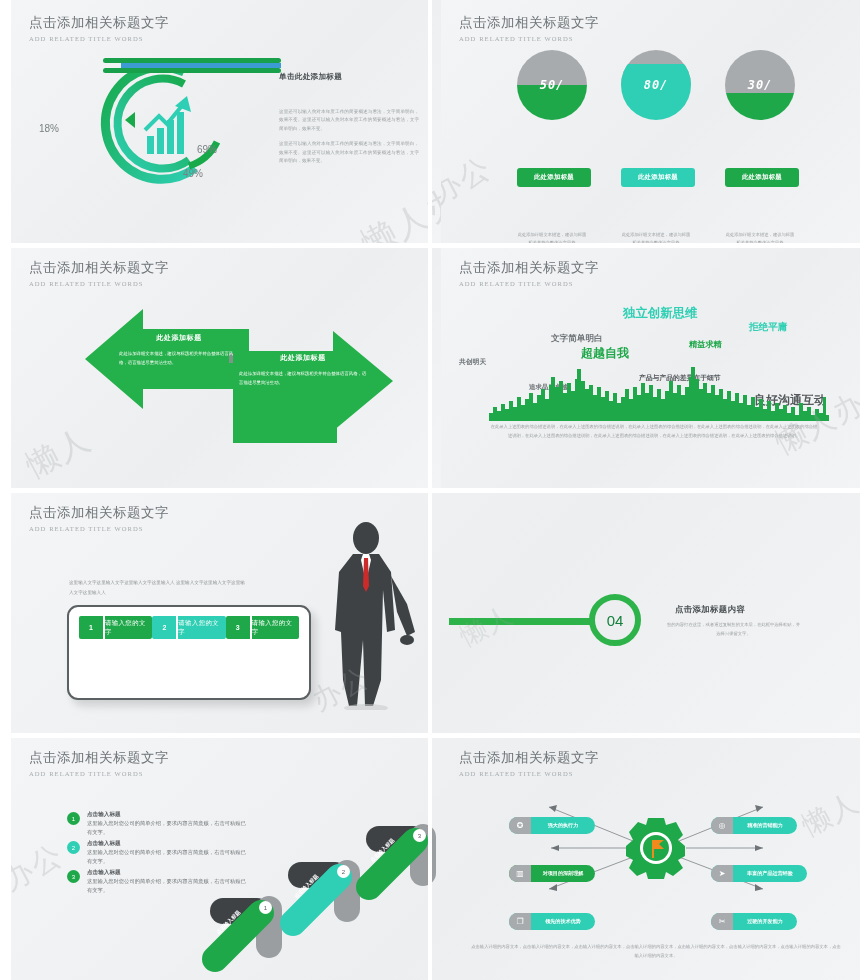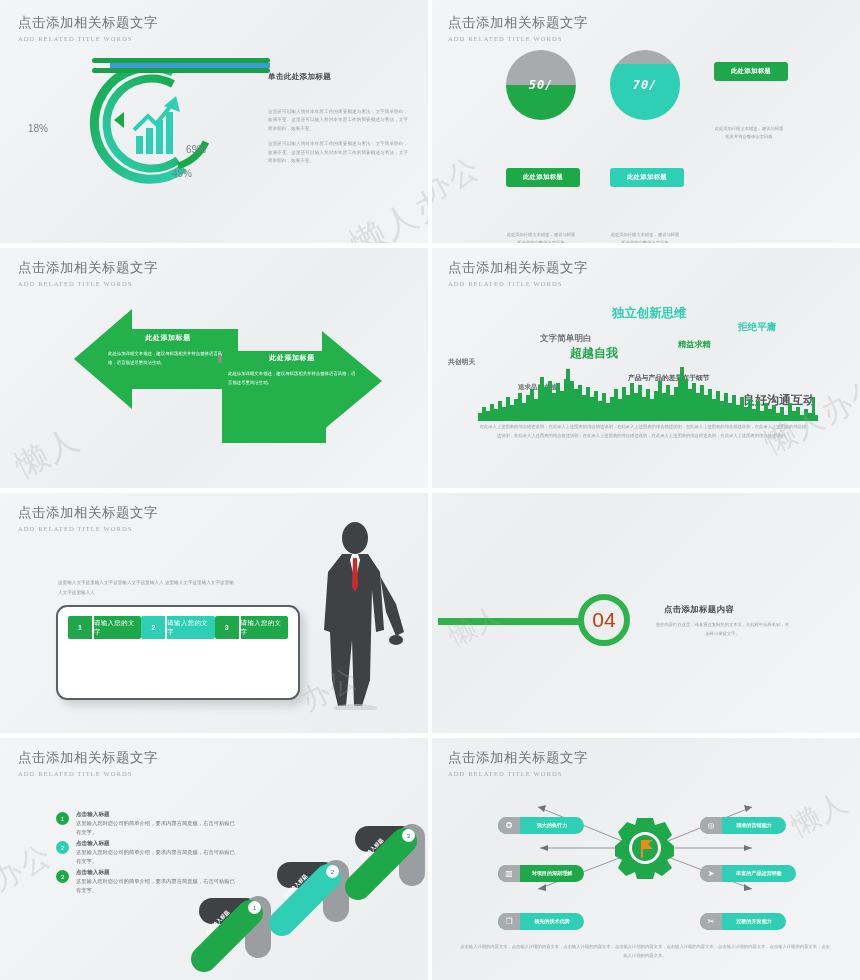--- a/index.html
+++ b/index.html
@@ -8,20 +8,21 @@
     font-family: "Liberation Sans", "DejaVu Sans", sans-serif;
     background: #ffffff;
     overflow: hidden;
   }
   .grid {
     position: relative;
     width: 700px; height: 980px;
     display: grid;
     grid-template-columns: 430px 430px;
     grid-template-rows: 245px 245px 245px 245px;
+    padding-left: 11px;
   }
   .panel {
     position: relative;
     background: linear-gradient(135deg, #f4f5f6 0%, #eceeef 55%, #f3f4f5 100%);
     overflow: hidden;
   }
   .panel.r1c1 { grid-column: 1; grid-row: 1; }
   .panel.r1c2 { grid-column: 2; grid-row: 1; }
   .panel.r2c1 { grid-column: 1; grid-row: 2; }
   .panel.r2c2 { grid-column: 2; grid-row: 2; }
@@ -221,26 +222,31 @@
           <div class="half-bot" style="background:#1fa84a"></div>
           <div class="val">50/</div>
         </div>
         <div class="pill" style="background:#1fa84a">此处添加标题</div>
         <div class="circ-desc">此处添加详细文本描述，建议与标题相关并符合整体语言风格</div>
       </div>
       <div class="circ-col">
         <div class="circle">
           <div class="half-top" style="background:#a8abae"></div>
           <div class="half-bot" style="background:#2ecfb4;height:80%"></div>
-          <div class="val">70/</div>
+          <div class="val">80/</div>
         </div>
         <div class="pill" style="background:#2ecfb4">此处添加标题</div>
         <div class="circ-desc">此处添加详细文本描述，建议与标题相关并符合整体语言风格</div>
       </div>
       <div class="circ-col">
+        <div class="circle">
+          <div class="half-top" style="background:#a8abae;height:62%"></div>
+          <div class="half-bot" style="background:#1fa84a;height:38%"></div>
+          <div class="val" style="color:#ffffff">30/</div>
+        </div>
         <div class="pill" style="background:#1fa84a">此处添加标题</div>
         <div class="circ-desc">此处添加详细文本描述，建议与标题相关并符合整体语言风格</div>
       </div>
     </div>
 
     <div class="wm" style="left:-12px;top:160px;font-size:30px">办公</div>
   </div>
 
   <div class="panel r2c1">
     <div class="head">
@@ -339,21 +345,21 @@
                L46 186 L38 186 L32 160 L30 112 L24 110 L28 52 Z" fill="#3e4245"></path>
       <path d="M80 56 L96 84 L104 112 L96 116 L86 92 Z" fill="#3e4245"></path>
       <polygon points="52,34 58,34 60,40 55,62 50,40" fill="#ffffff"></polygon>
       <polygon points="53,38 57,38 58,66 55,72 52,66" fill="#cc2b2b"></polygon>
       <ellipse cx="96" cy="120" rx="7" ry="5" fill="#3e4245"></ellipse>
       <ellipse cx="55" cy="188" rx="22" ry="4" fill="#c9cbcd" opacity=".6"></ellipse>
     </svg>
 
     <div style="position:absolute;left:438px;top:128px;width:160px;height:7px;background:#2db34a"></div>
     <div style="position:absolute;left:578px;top:104px;width:52px;height:52px;border-radius:50%;border:6px solid #2db34a;background:#eceeef;display:flex;align-items:center;justify-content:center">
-      <span style="font-size:21px;color:#c2410c">04</span>
+      <span style="font-size:15px;color:#15803d">04</span>
     </div>
     <div style="position:absolute;left:664px;top:114px;font-size:8.4px;font-weight:bold;color:#4b5053;letter-spacing:.4px;font-family:'DejaVu Sans',sans-serif">点击添加标题内容</div>
     <div style="position:absolute;left:655px;top:131px;width:135px;font-size:4.3px;line-height:2;color:#9a9ea1;text-align:center">您的内容打在这里，或者通过复制您的文本后，在此框中选择粘贴，并选择只保留文字。</div>
 
     <div class="wm" style="left:300px;top:180px;font-size:28px">办公</div>
     <div class="wm" style="left:448px;top:118px;font-size:26px;color:rgba(160,163,166,.2)">懒人</div>
   </div>
 
   <div class="panel r4">
     <div class="head">

